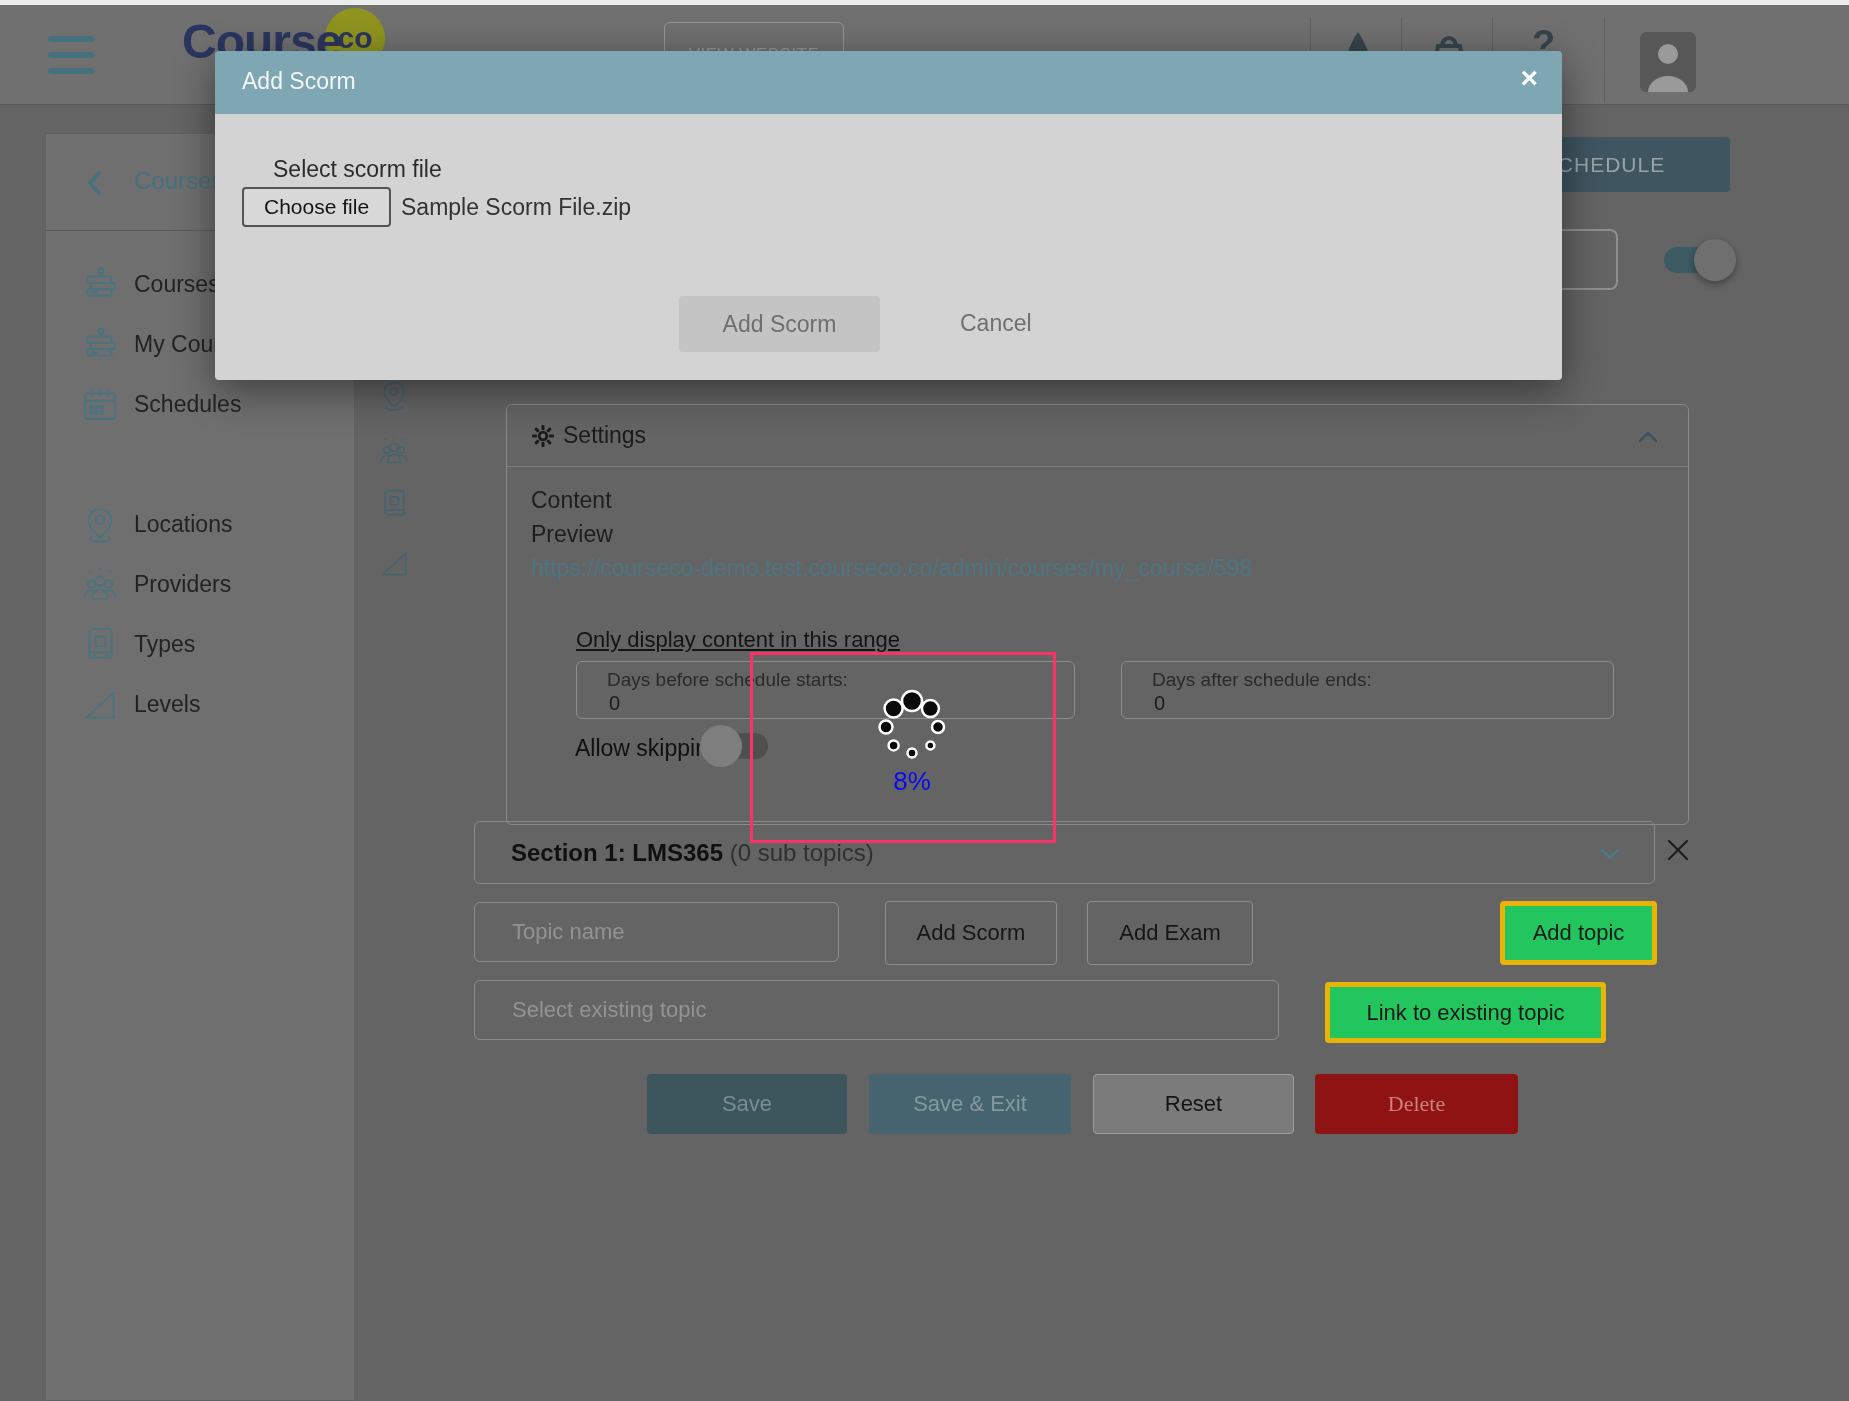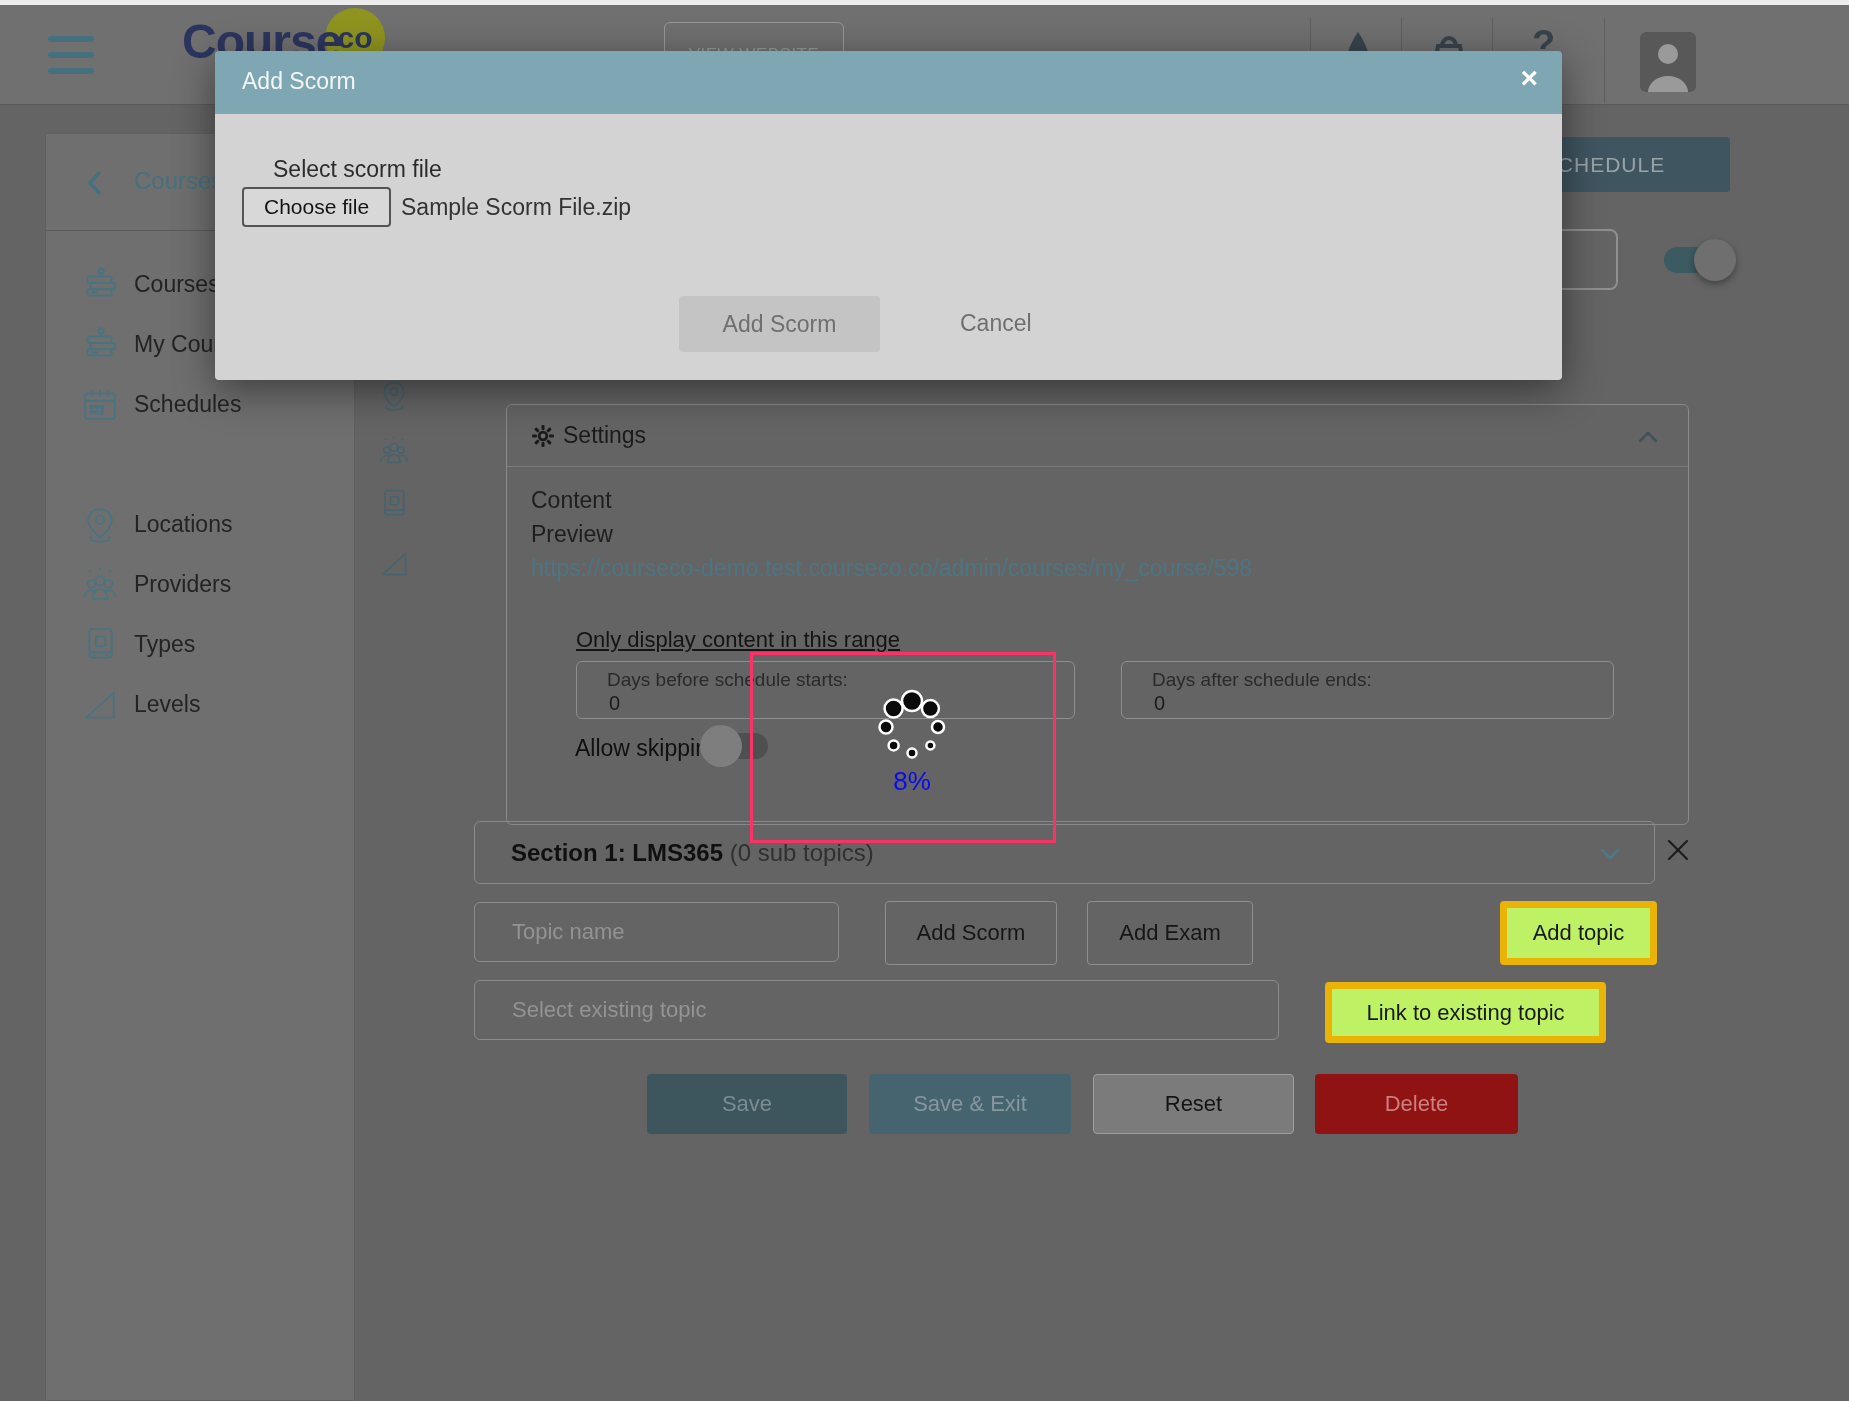--- a/index.html
+++ b/index.html
@@ -60,25 +60,25 @@
   .section-row { left:474px; top:821px; width:1181px; height:63px; }
   .sec-title { position:absolute; left:36px; top:17px; font-size:24px; color:#101010; font-weight:bold; }
   .sec-sub { font-weight:normal; color:#303030; }
   .sec-chev { position:absolute; right:34px; top:26px; color:#4d7987; }
   .sec-x { left:1664px; top:836px; color:#1c1c1c; z-index:12; }
 
   .ghost-input { position:absolute; background:transparent; border:1px solid #8c8c8c; border-radius:6px; font-size:22px; color:#cfcfcf; padding-left:37px; font-family:"Liberation Sans", sans-serif; z-index:12; }
   .ghost-input::placeholder { color:#939393; opacity:1; }
   .btn { position:absolute; display:flex; align-items:center; justify-content:center; border-radius:4px; font-size:22px; cursor:pointer; z-index:12; }
   .btn-outline { border:1px solid #8f8f8f; color:#161616; background:transparent; }
-  .btn-light { border:7px solid #eab308; color:#181818; background:#bef264; }
+  .btn-light { border:5px solid #eab308; color:#181818; background:#22c55e; }
   .btn-save { background:#3d555d; color:#7b8d92; }
   .btn-saveexit { background:#466470; color:#86979e; }
   .btn-reset { background:#7b7b7b; border:1px solid #9d9d9d; color:#141414; }
-  .btn-delete { background:#8f1313; color:#cc7f7f; }
+  .btn-delete { background:#8f1313; color:#cc7f7f;font-family:Liberation Serif, serif; }
 
   
   .pink-box { left:750px; top:652px; width:306px; height:191px; border:3px solid #fb3268; z-index:40; }
   .spinner { left:872px; top:687px; z-index:41; }
   .pct { left:862px; top:766px; width:100px; text-align:center; font-size:26px; color:#0a0af2; z-index:41; }
 
   
   .modal { left:215px; top:51px; width:1347px; height:329px; border-radius:4px; box-shadow:0 10px 40px rgba(0,0,0,.45); z-index:100; }
   .modal-head { position:absolute; left:0; top:0; width:100%; height:63px; background:#7ea6b3; border-radius:4px 4px 0 0; }
   .modal-title { position:absolute; left:27px; top:17px; font-size:23px; color:#f2f6f7; }

